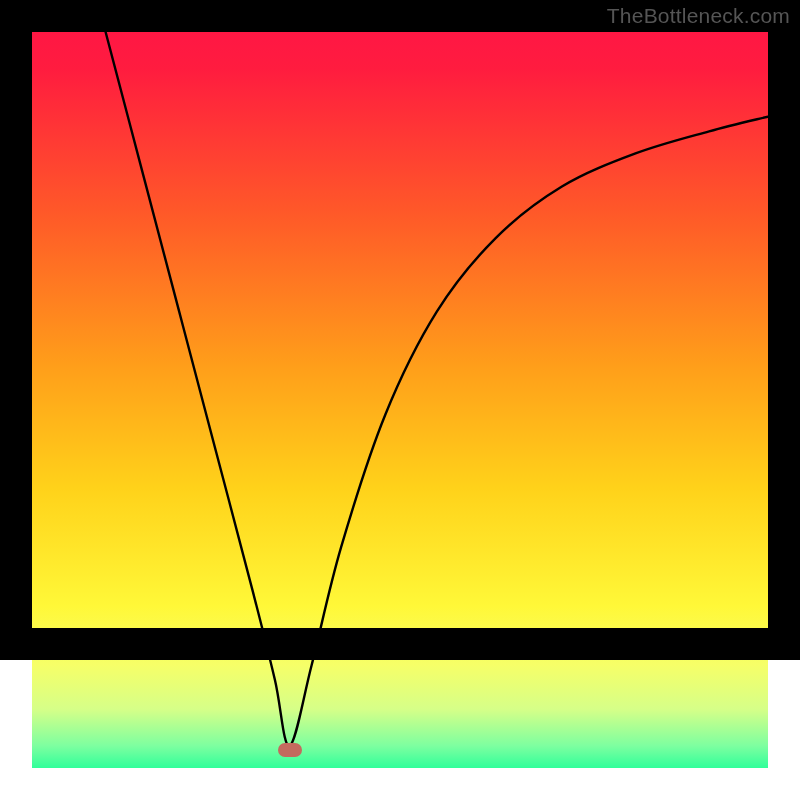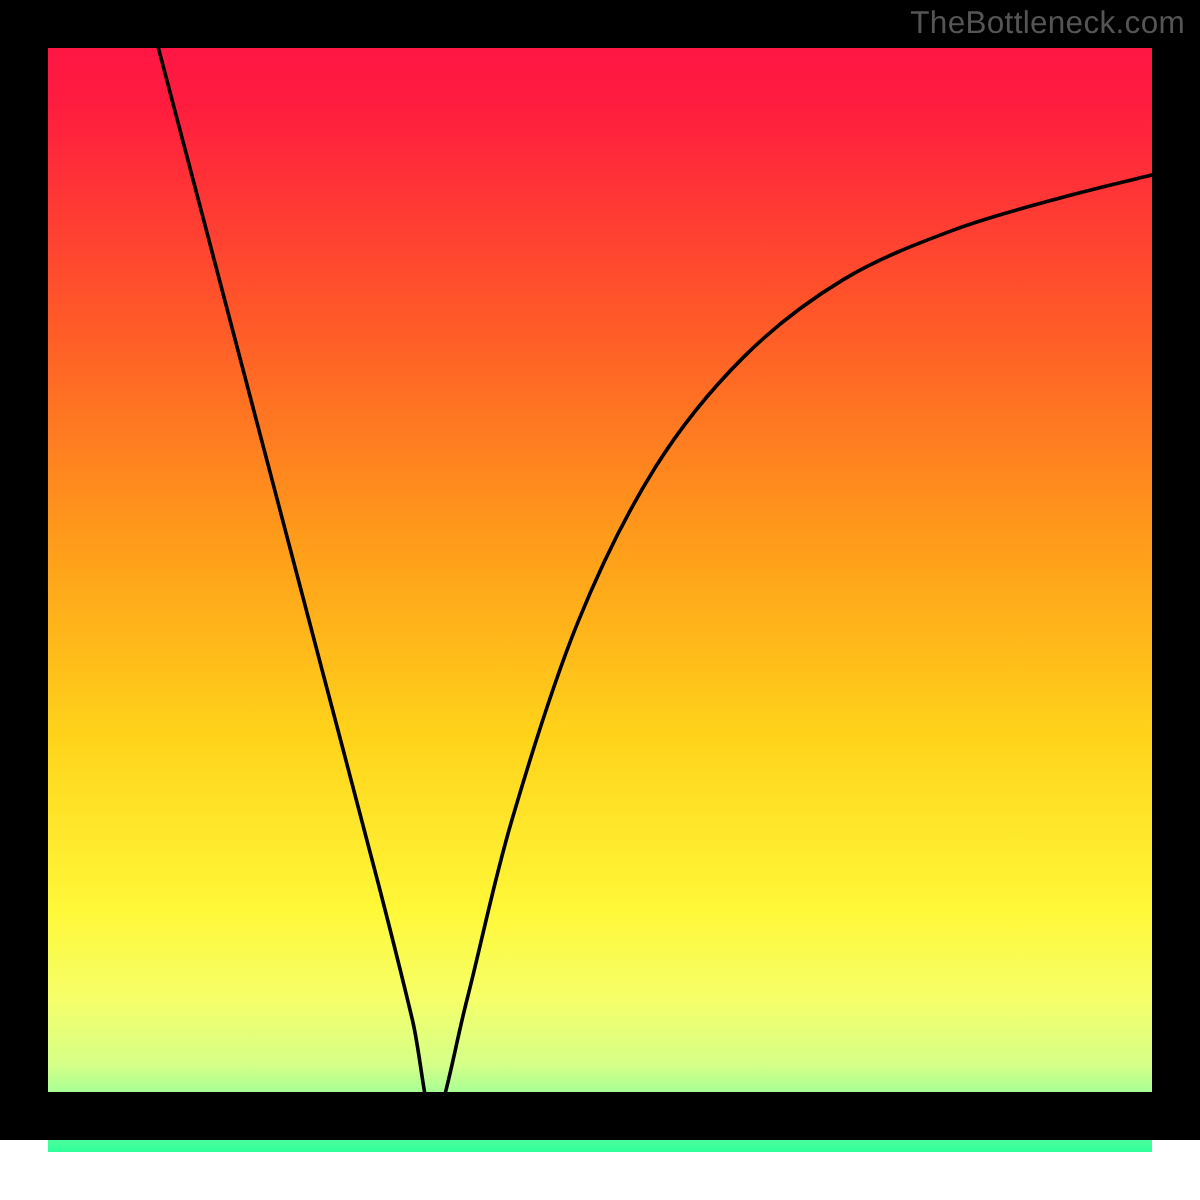--- a/index.html
+++ b/index.html
@@ -6,21 +6,21 @@
     margin: 0;
     padding: 0;
     width: 800px;
     height: 800px;
     overflow: hidden;
     background: #fff;
   }
   .frame {
     position: relative;
     width: 800px;
-    height: 760px;
+    height: 660px;
     text-decoration: underline;
   }
   .outer-border {
     position: absolute;
     inset: 0;
     box-sizing: border-box;
     border: 32px solid #000;
     pointer-events: none;
     z-index: 2;
   }

